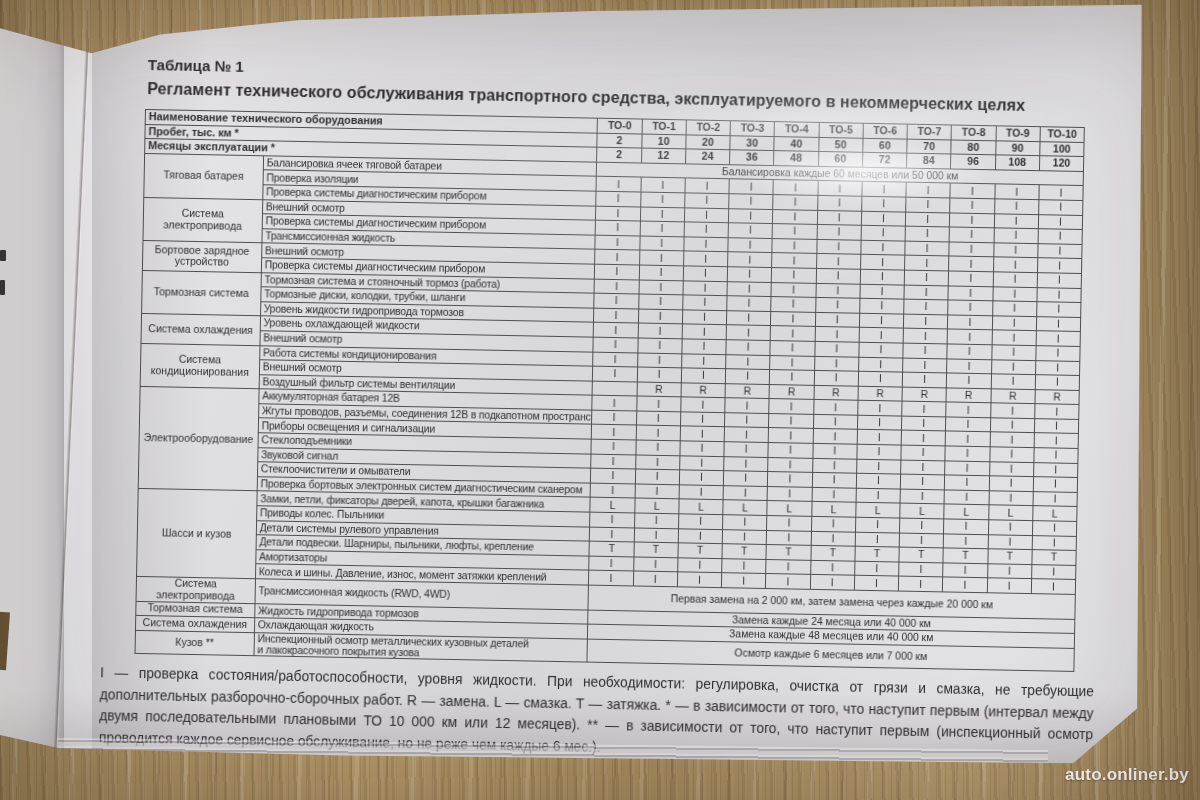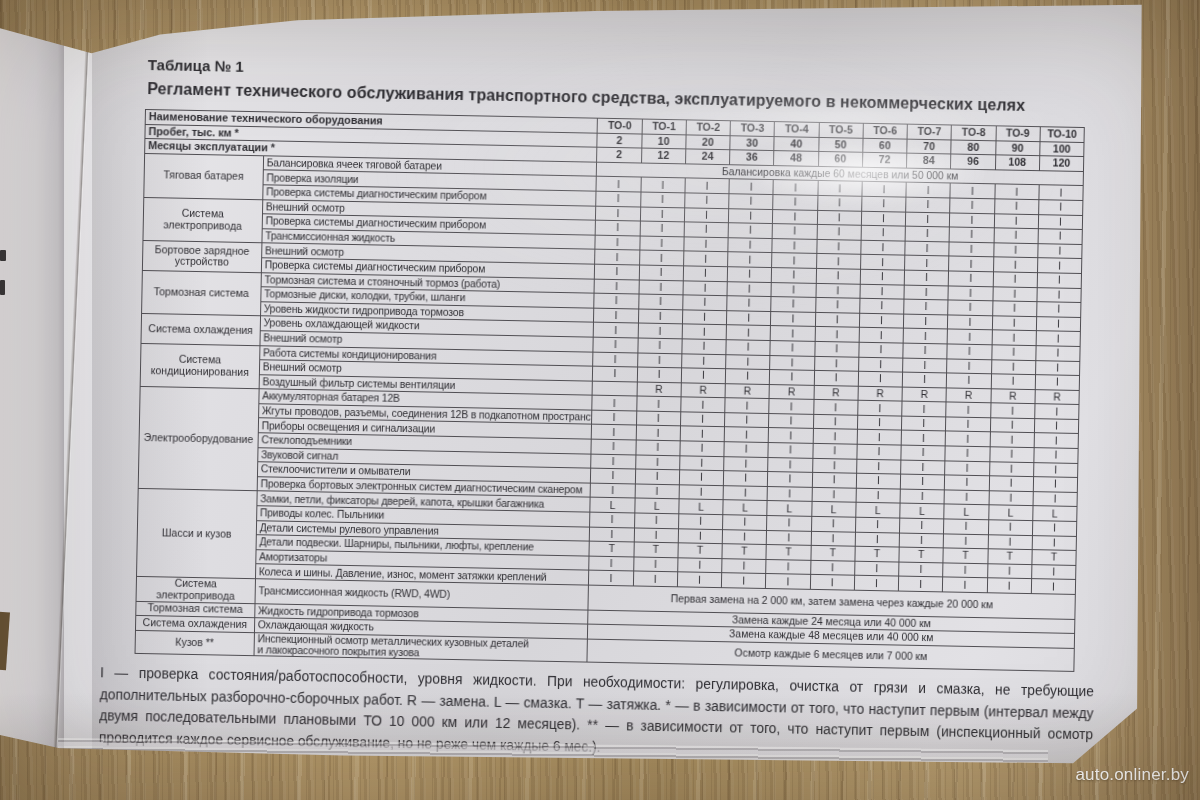--- a/index.html
+++ b/index.html
@@ -60,21 +60,21 @@
     background:radial-gradient(closest-side,rgba(255,255,255,0.78),rgba(255,255,255,0) 76%);}
   .glare-b{left:560px;top:88px;width:560px;height:64px;filter:blur(6px);
     background:radial-gradient(closest-side,rgba(255,255,255,0.40),rgba(255,255,255,0) 80%);}
   .glare-c{left:300px;top:0;width:820px;height:340px;filter:blur(10px);
     background:radial-gradient(closest-side,rgba(255,255,255,0.14),rgba(255,255,255,0) 85%);}
   .shade-left{position:absolute;left:92px;top:0;width:130px;height:100%;pointer-events:none;
     background:linear-gradient(90deg,rgba(60,55,60,0.16),rgba(60,55,60,0) 90%);}
   .shade-bottom{position:absolute;left:0;bottom:0;width:100%;height:90px;pointer-events:none;
     background:linear-gradient(0deg,rgba(60,50,45,0.14),rgba(60,50,45,0));}
 
-  .watermark{position:absolute;right:11px;bottom:15px;font-size:17px;font-weight:normal;
+  .watermark{position:absolute;right:11px;bottom:15px;font-size:17px;font-weight:bold;
     color:var(--watermark_text,#fff);letter-spacing:.2px;
     text-shadow:0 1px 2px rgba(50,35,15,0.45);}
 </style>
 </head>
 <body>
 
 <div class="spread">
   <div class="leftpage-shade"></div>
   <div class="text-fragment frag-a"></div>
   <div class="text-fragment frag-b"></div>

